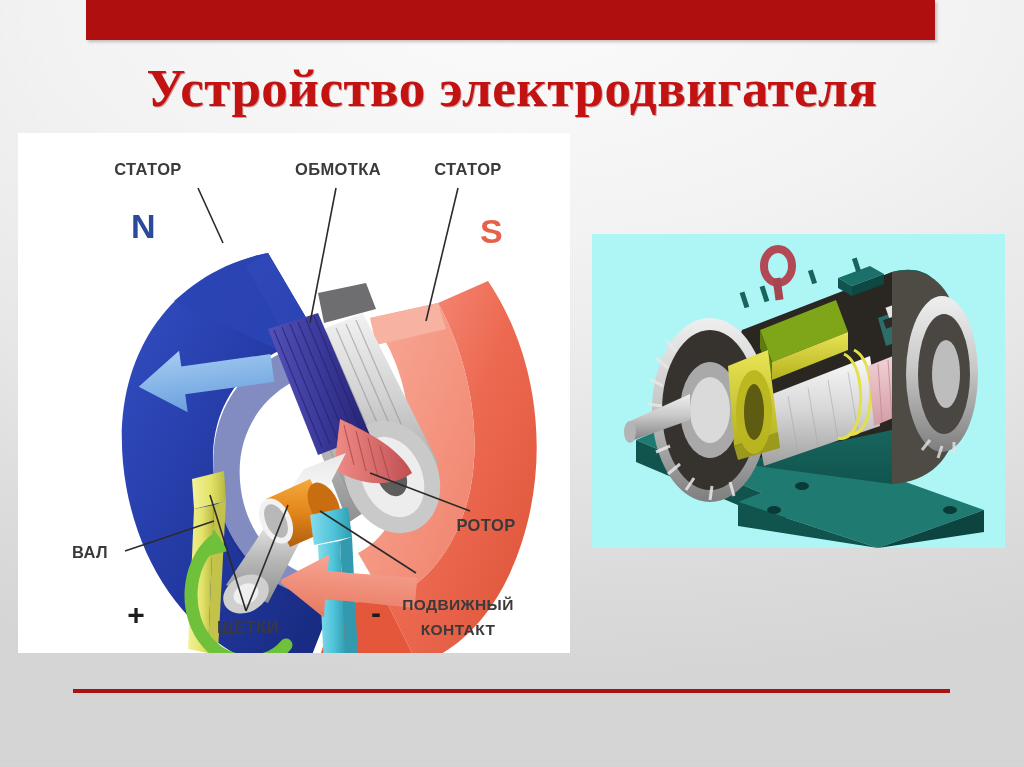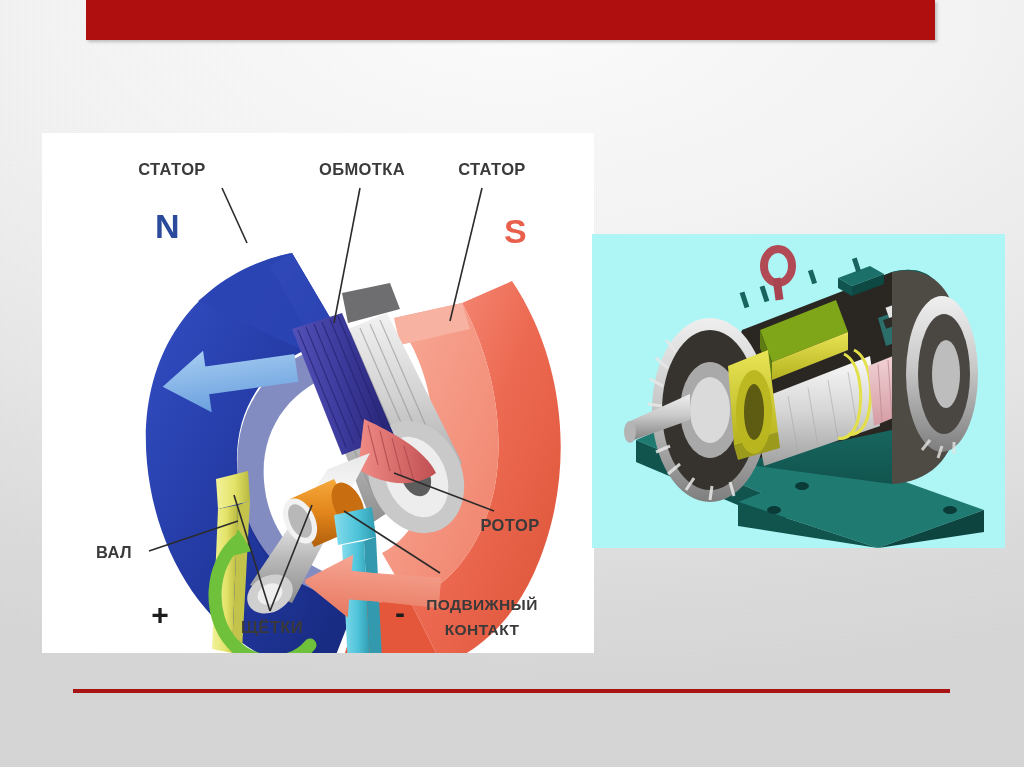--- a/index.html
+++ b/index.html
@@ -66,21 +66,20 @@
   }
 
   
   .panel-left {
     position: absolute;
     left: 18px;
     top: 133px;
     width: 552px;
     height: 520px;
     background: #ffffff;
-    margin-left: 24px;
   }
   .panel-left svg { display: block; width: 552px; height: 520px; }
 
   
   .panel-right {
     position: absolute;
     left: 592px;
     top: 234px;
     width: 413px;
     height: 314px;
@@ -103,20 +102,21 @@
 </style>
 </head>
 <body>
 
 <div id="slide">
 
   <div id="noise"></div>
 
   <div class="top-bar"></div>
 
+  <div class="title">Устройство электродвигателя</div>
 
   <div class="panel-left">
     <svg viewBox="0 0 552 520" xmlns="http://www.w3.org/2000/svg">
       <defs>
         <linearGradient id="gBlueMag" x1="0" y1="0" x2="1" y2="1">
           <stop offset="0%" stop-color="#3450C6"></stop>
           <stop offset="55%" stop-color="#2238A0"></stop>
           <stop offset="100%" stop-color="#16287A"></stop>
         </linearGradient>
         <linearGradient id="gBlueMagTop" x1="0" y1="0" x2="1" y2="1">

